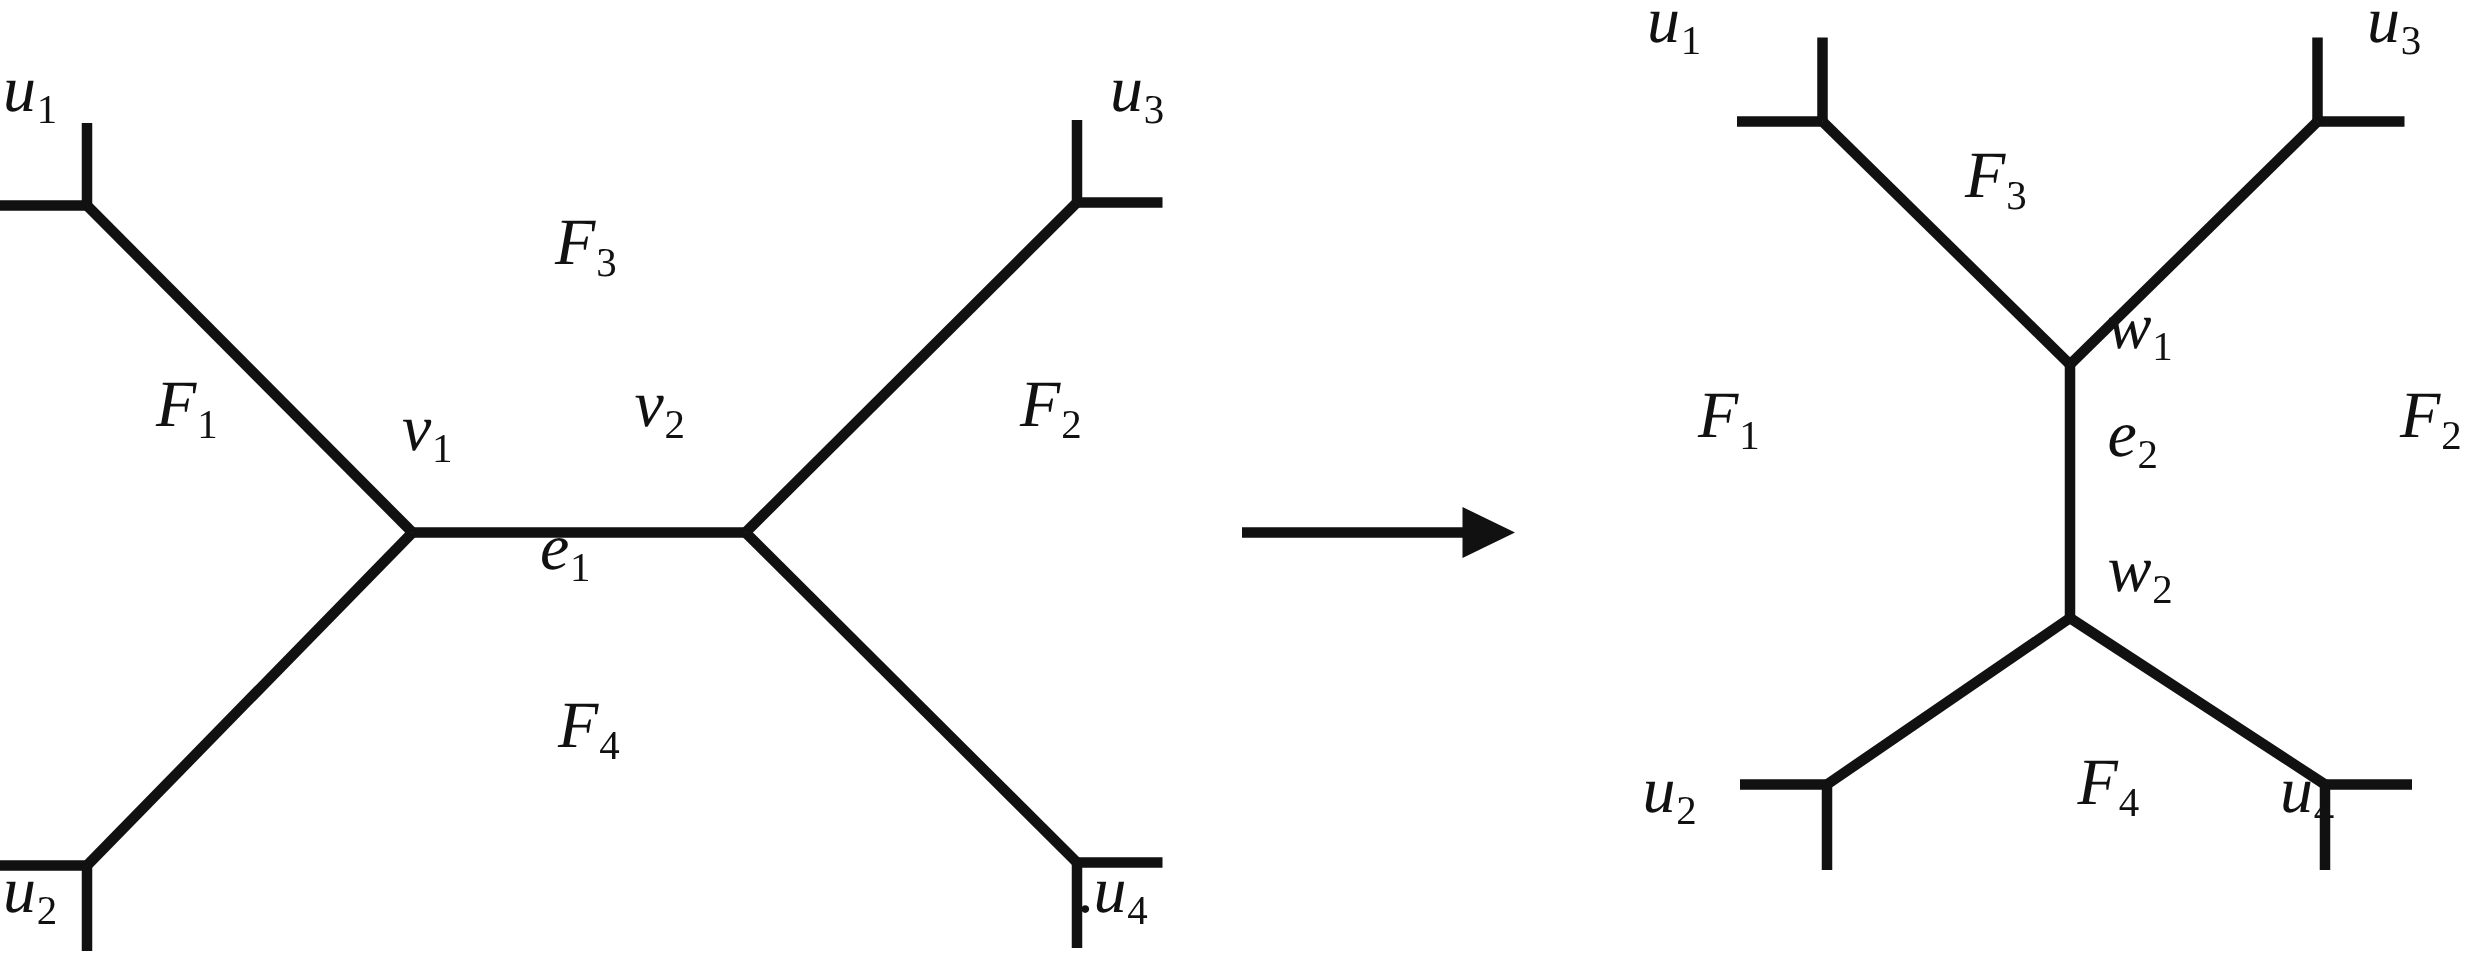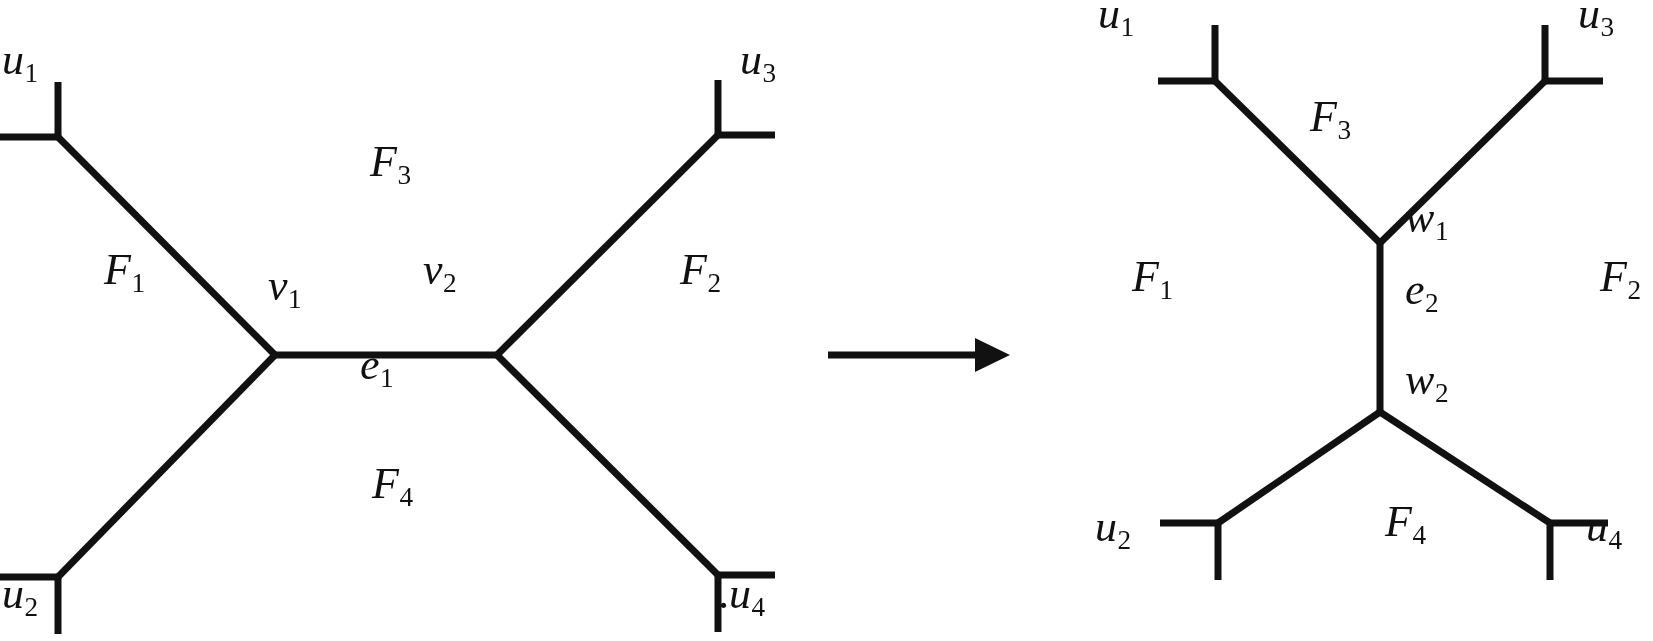--- a/index.html
+++ b/index.html
@@ -145,21 +145,21 @@
 
   <div class="mathlabel" style="left:1098px; top:-8px;">
     <span>u</span><sub>1</sub>
   </div>
   <div class="mathlabel" style="left:1095px; top:505px;">
     <span>u</span><sub>2</sub>
   </div>
   <div class="mathlabel" style="left:1578px; top:-8px;">
     <span>u</span><sub>3</sub>
   </div>
-  <div class="mathlabel" style="left:1586px; top:505px;">
+  <div class="mathlabel" style="left:1520px; top:505px;">
     <span>u</span><sub>4</sub>
   </div>
 
   <div class="mathlabel" style="left:1405px; top:196px;">
     <span>w</span><sub>1</sub>
   </div>
   <div class="mathlabel" style="left:1405px; top:358px;font-family:Liberation Serif, serif;">
     <span>w</span><sub>2</sub>
   </div>
   <div class="mathlabel" style="left:1405px; top:268px;">

